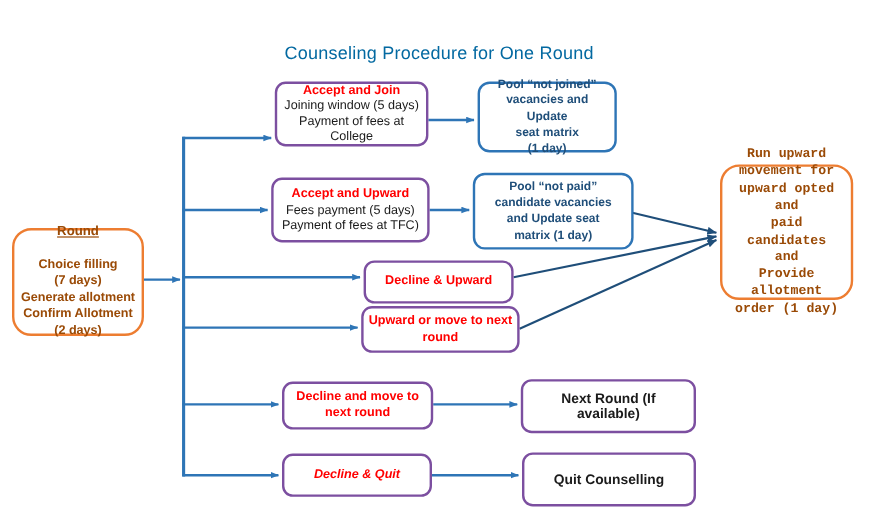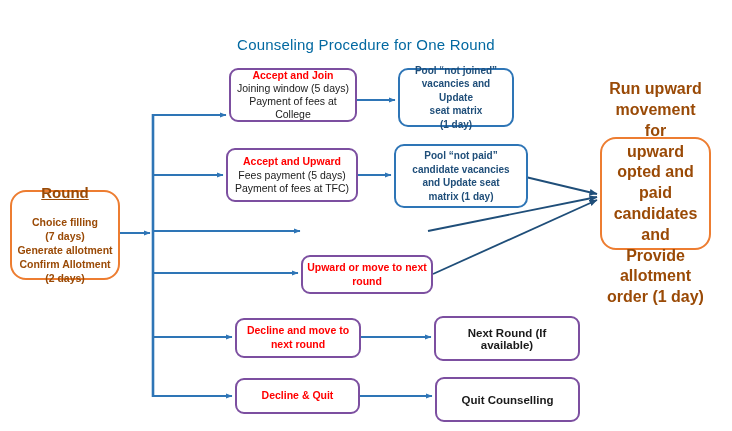--- a/index.html
+++ b/index.html
@@ -23,24 +23,24 @@
     text-align:center;padding:16px 4px;
   }
   .purple{border:2.5px solid var(--purple_border);border-radius:9px;}
   .blue{border:2px solid var(--blue_border);border-radius:10px;}
   .orange{border:2.5px solid var(--orange_border);border-radius:16px;}
   .lines{white-space:pre-line;}
   .t-red{color:var(--red_text);font-weight:bold;font-size:10.5px;line-height:1.3;}
   .t-black{color:var(--black_text);font-size:10.5px;line-height:1.25;}
   .t-blue{color:var(--blue_text);font-weight:bold;font-size:10px;line-height:1.35;}
   .t-brown{color:var(--brown_text);font-weight:bold;font-size:10.5px;line-height:1.32;}
-  .t-serif{font-family:Liberation Sans, sans-serif;font-size:16px;line-height:1.3;}
+  .t-serif{font-family:Liberation Mono, monospace;font-size:11px;line-height:1.3;}
   .t-bold-black{color:var(--black_text);font-weight:bold;font-size:11.5px;}
   .round-title{
-    color:var(--brown_text);font-weight:bold;font-size:15px;
+    color:var(--brown_text);font-weight:bold;font-size:11px;
     text-decoration:underline;margin-bottom:15px;
   }
 </style>
 </head>
 <body>
 
 <div class="canvas">
 
   <div class="title">Counseling Procedure for One Round</div>
 
@@ -98,20 +98,23 @@
 Payment of fees at TFC)</div>
   </div>
 
   <div class="node blue" style="left:394px;top:144px;width:134px;height:64px;">
     <div class="lines t-blue">Pool “not paid”
 candidate vacancies
 and Update seat
 matrix (1 day)</div>
   </div>
 
+  <div class="node purple" style="left:303px;top:217px;width:125px;height:28px;">
+    <div class="t-red">Decline &amp; Upward</div>
+  </div>
 
   <div class="node purple" style="left:301px;top:255px;width:132px;height:39px;">
     <div class="t-red">Upward or move to next round</div>
   </div>
 
   <div class="node orange" style="left:600px;top:137px;width:111px;height:113px;">
     <div class="lines t-brown t-serif">Run upward
 movement for
 upward opted and
 paid candidates
@@ -121,21 +124,21 @@
   </div>
 
   <div class="node purple" style="left:235px;top:318px;width:126px;height:40px;">
     <div class="t-red">Decline and move to next round</div>
   </div>
 
   <div class="node purple" style="left:434px;top:316px;width:146px;height:45px;">
     <div class="t-bold-black">Next Round (If available)</div>
   </div>
 
-  <div class="node purple" style="left:235px;top:378px;width:125px;height:34px;">
+  <div class="node purple" style="left:235px;top:378px;width:125px;height:34px;font-style:italic;">
     <div class="t-red">Decline &amp; Quit</div>
   </div>
 
   <div class="node purple" style="left:435px;top:377px;width:145px;height:45px;">
     <div class="t-bold-black">Quit Counselling</div>
   </div>
 
 </div>
 
 </body></html>

